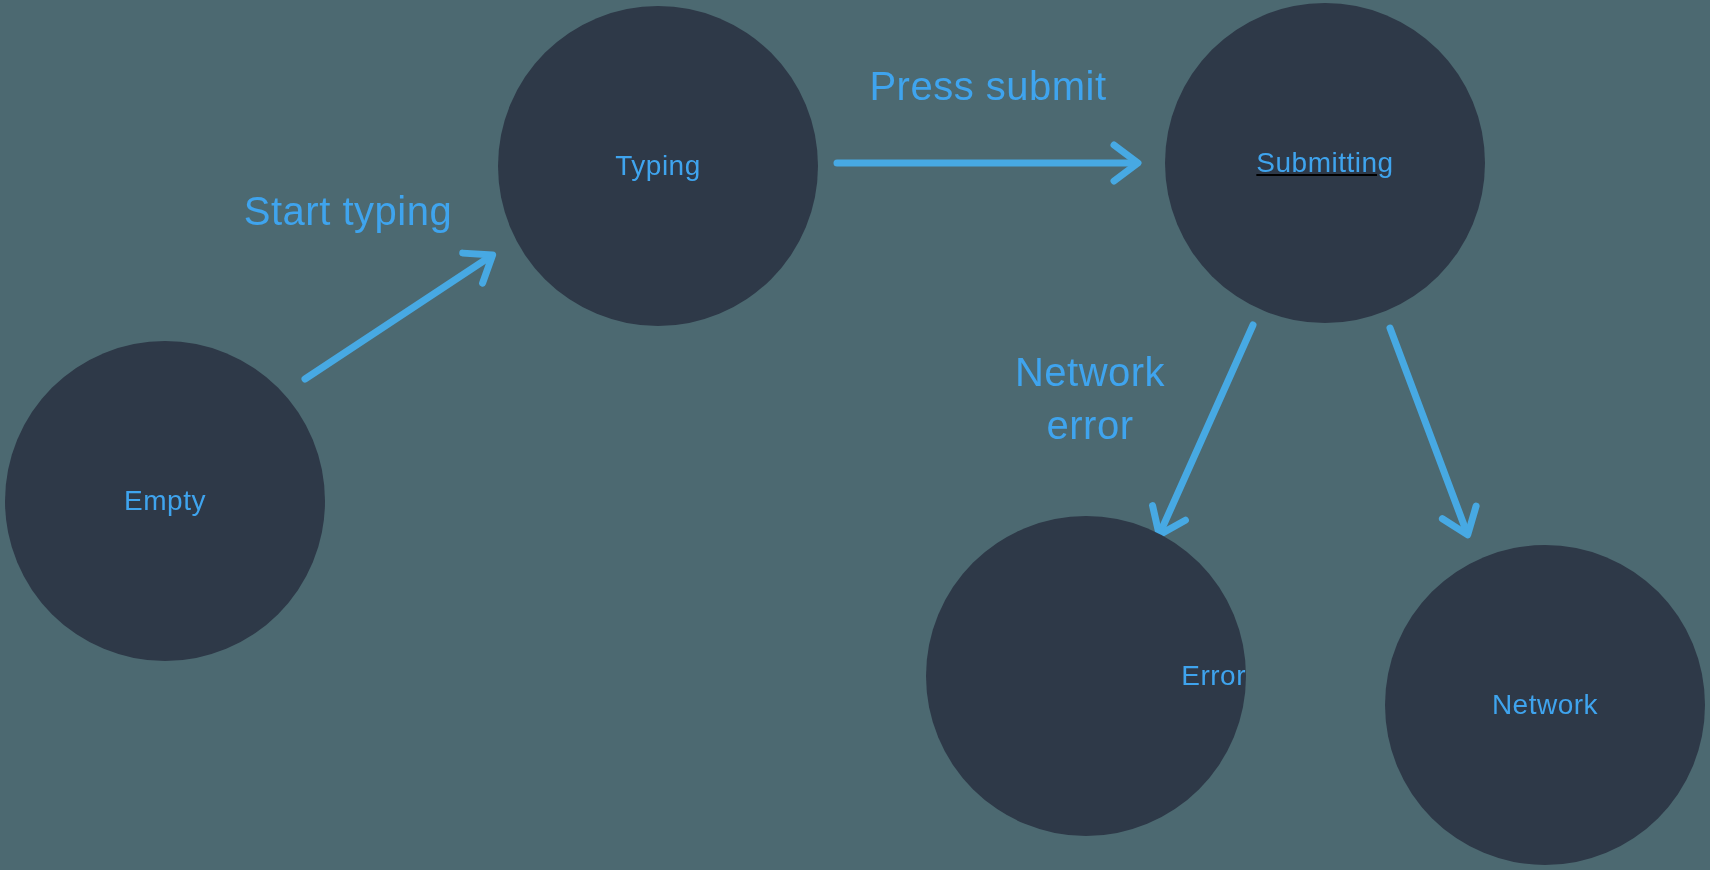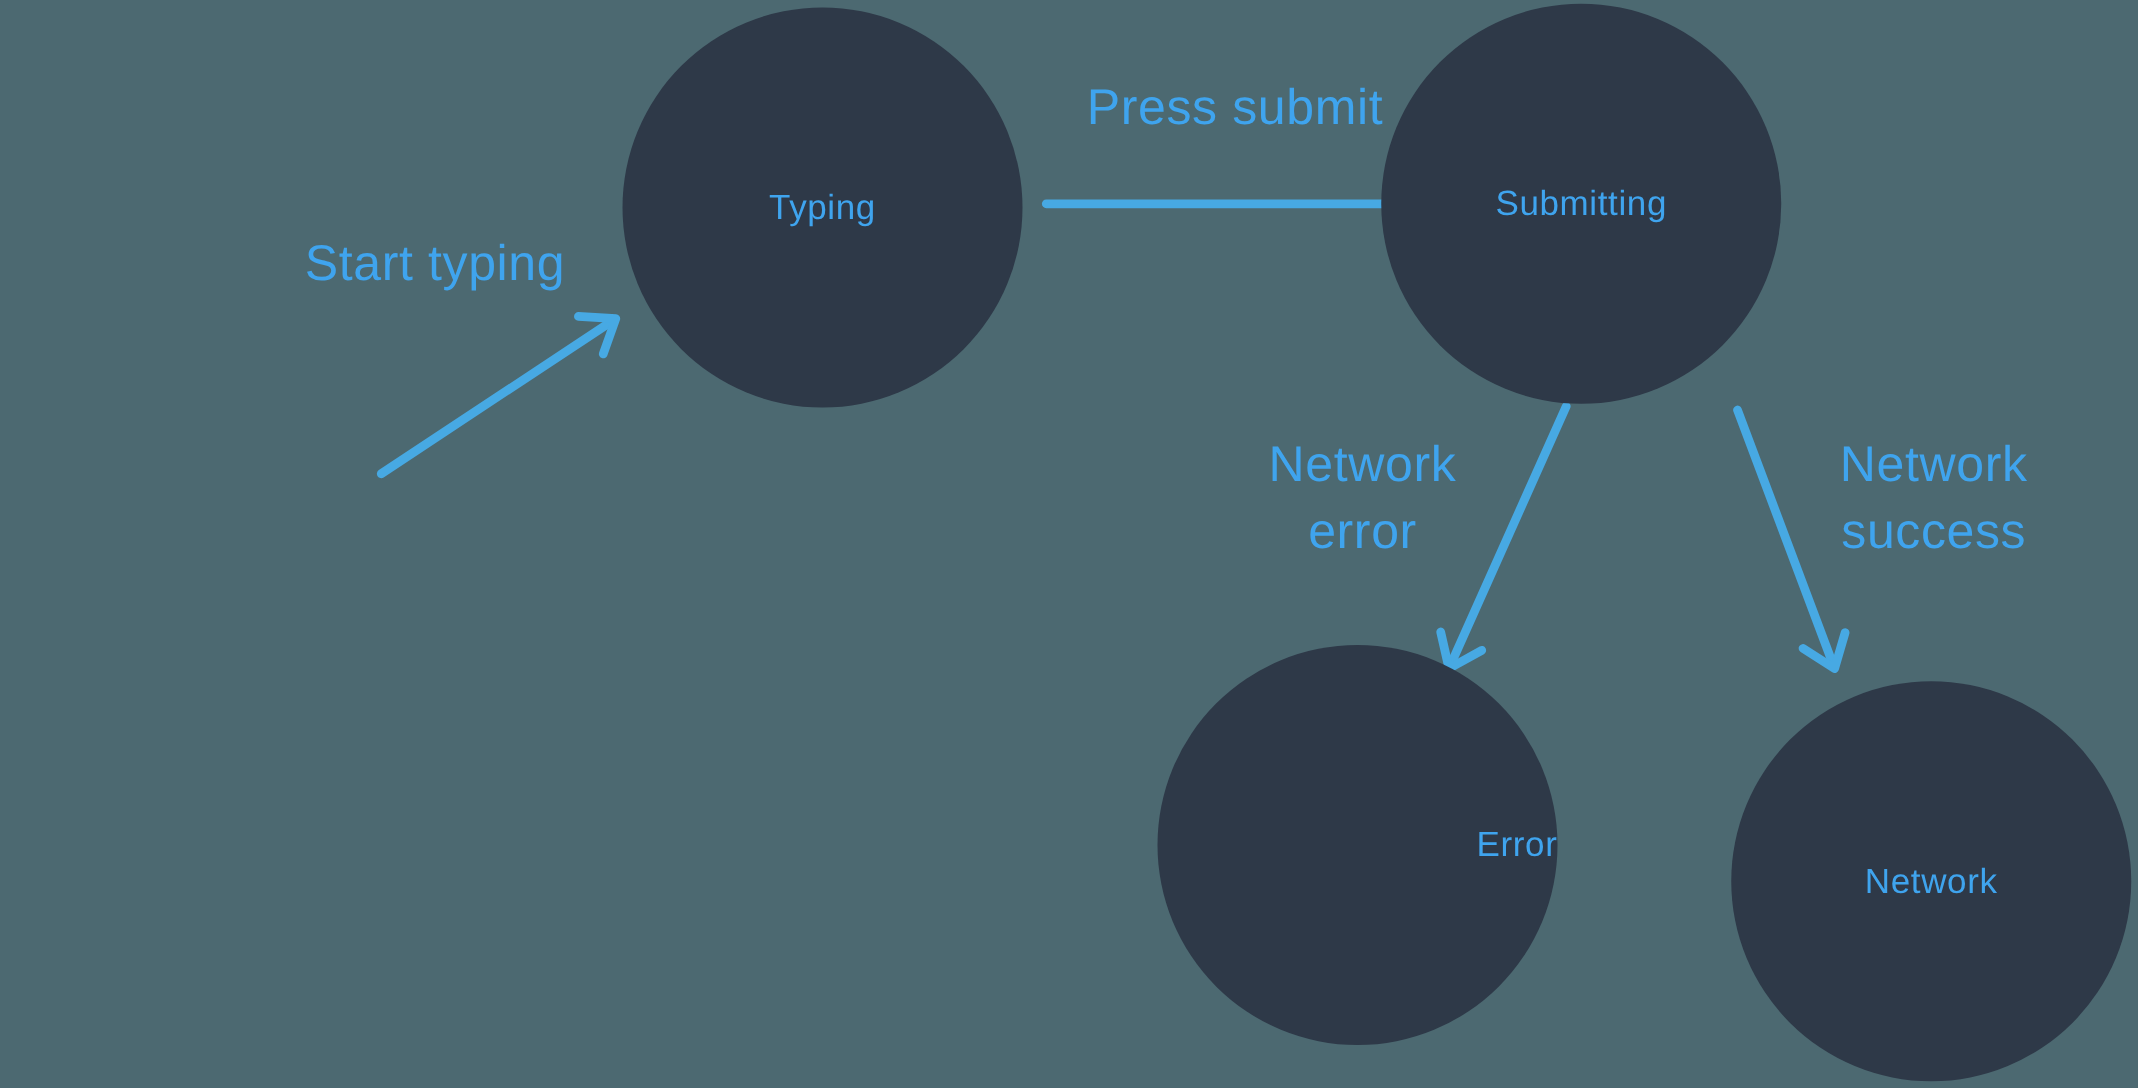--- a/index.html
+++ b/index.html
@@ -36,21 +36,21 @@
     display:flex;align-items:center;justify-content:center;
   }
   .node-label{
     color:var(--accent);
     font-size:28px;
     letter-spacing:0.5px;
     text-align:center;
   }
   .node-empty{left:5px;top:341px;}
   .node-typing{left:498px;top:6px;}
-  .node-submitting{left:1105px;top:3px;}
+  .node-submitting{left:1165px;top:3px;text-decoration:underline;}
   .node-error{left:926px;top:516px;justify-content:flex-end;}
   .node-success{left:1385px;top:545px;}
   .edge-label{
     position:absolute;
     color:var(--accent);
     font-size:40px;
     line-height:53px;
     letter-spacing:0.5px;
     text-align:center;
     width:220px;
@@ -70,20 +70,23 @@
       <marker id="chev" viewBox="0 0 36 44" refX="28" refY="22" markerWidth="36" markerHeight="44" markerUnits="userSpaceOnUse" orient="auto">
         <path d="M6 4 L30 22 L6 40" fill="none" style="stroke:var(--arrow)" stroke-width="7" stroke-linecap="round" stroke-linejoin="round"></path>
       </marker>
     </defs>
     <line x1="305" y1="379" x2="491" y2="256" marker-end="url(#chev)"></line>
     <line x1="837" y1="163" x2="1136" y2="163" marker-end="url(#chev)"></line>
     <line x1="1253" y1="325" x2="1160" y2="533" marker-end="url(#chev)"></line>
     <line x1="1390" y1="328" x2="1467" y2="533" marker-end="url(#chev)"></line>
   </svg>
 
+  <div class="node node-empty">
+    <span class="node-label">Empty</span>
+  </div>
 
   <div class="node node-typing">
     <span class="node-label">Typing</span>
   </div>
 
   <div class="node node-submitting">
     <span class="node-label">Submitting</span>
   </div>
 
   <div class="node node-error">
@@ -93,15 +96,14 @@
   <div class="node node-success">
     <span class="node-label">Network</span>
   </div>
 
   <div class="edge-label label-start-typing">Start typing</div>
 
   <div class="edge-label label-press-submit">Press submit</div>
 
   <div class="edge-label label-network-error">Network error</div>
 
-  <div class="edge-label label-network-success">Network success</div>
 
 </div>
 
 </body></html>

